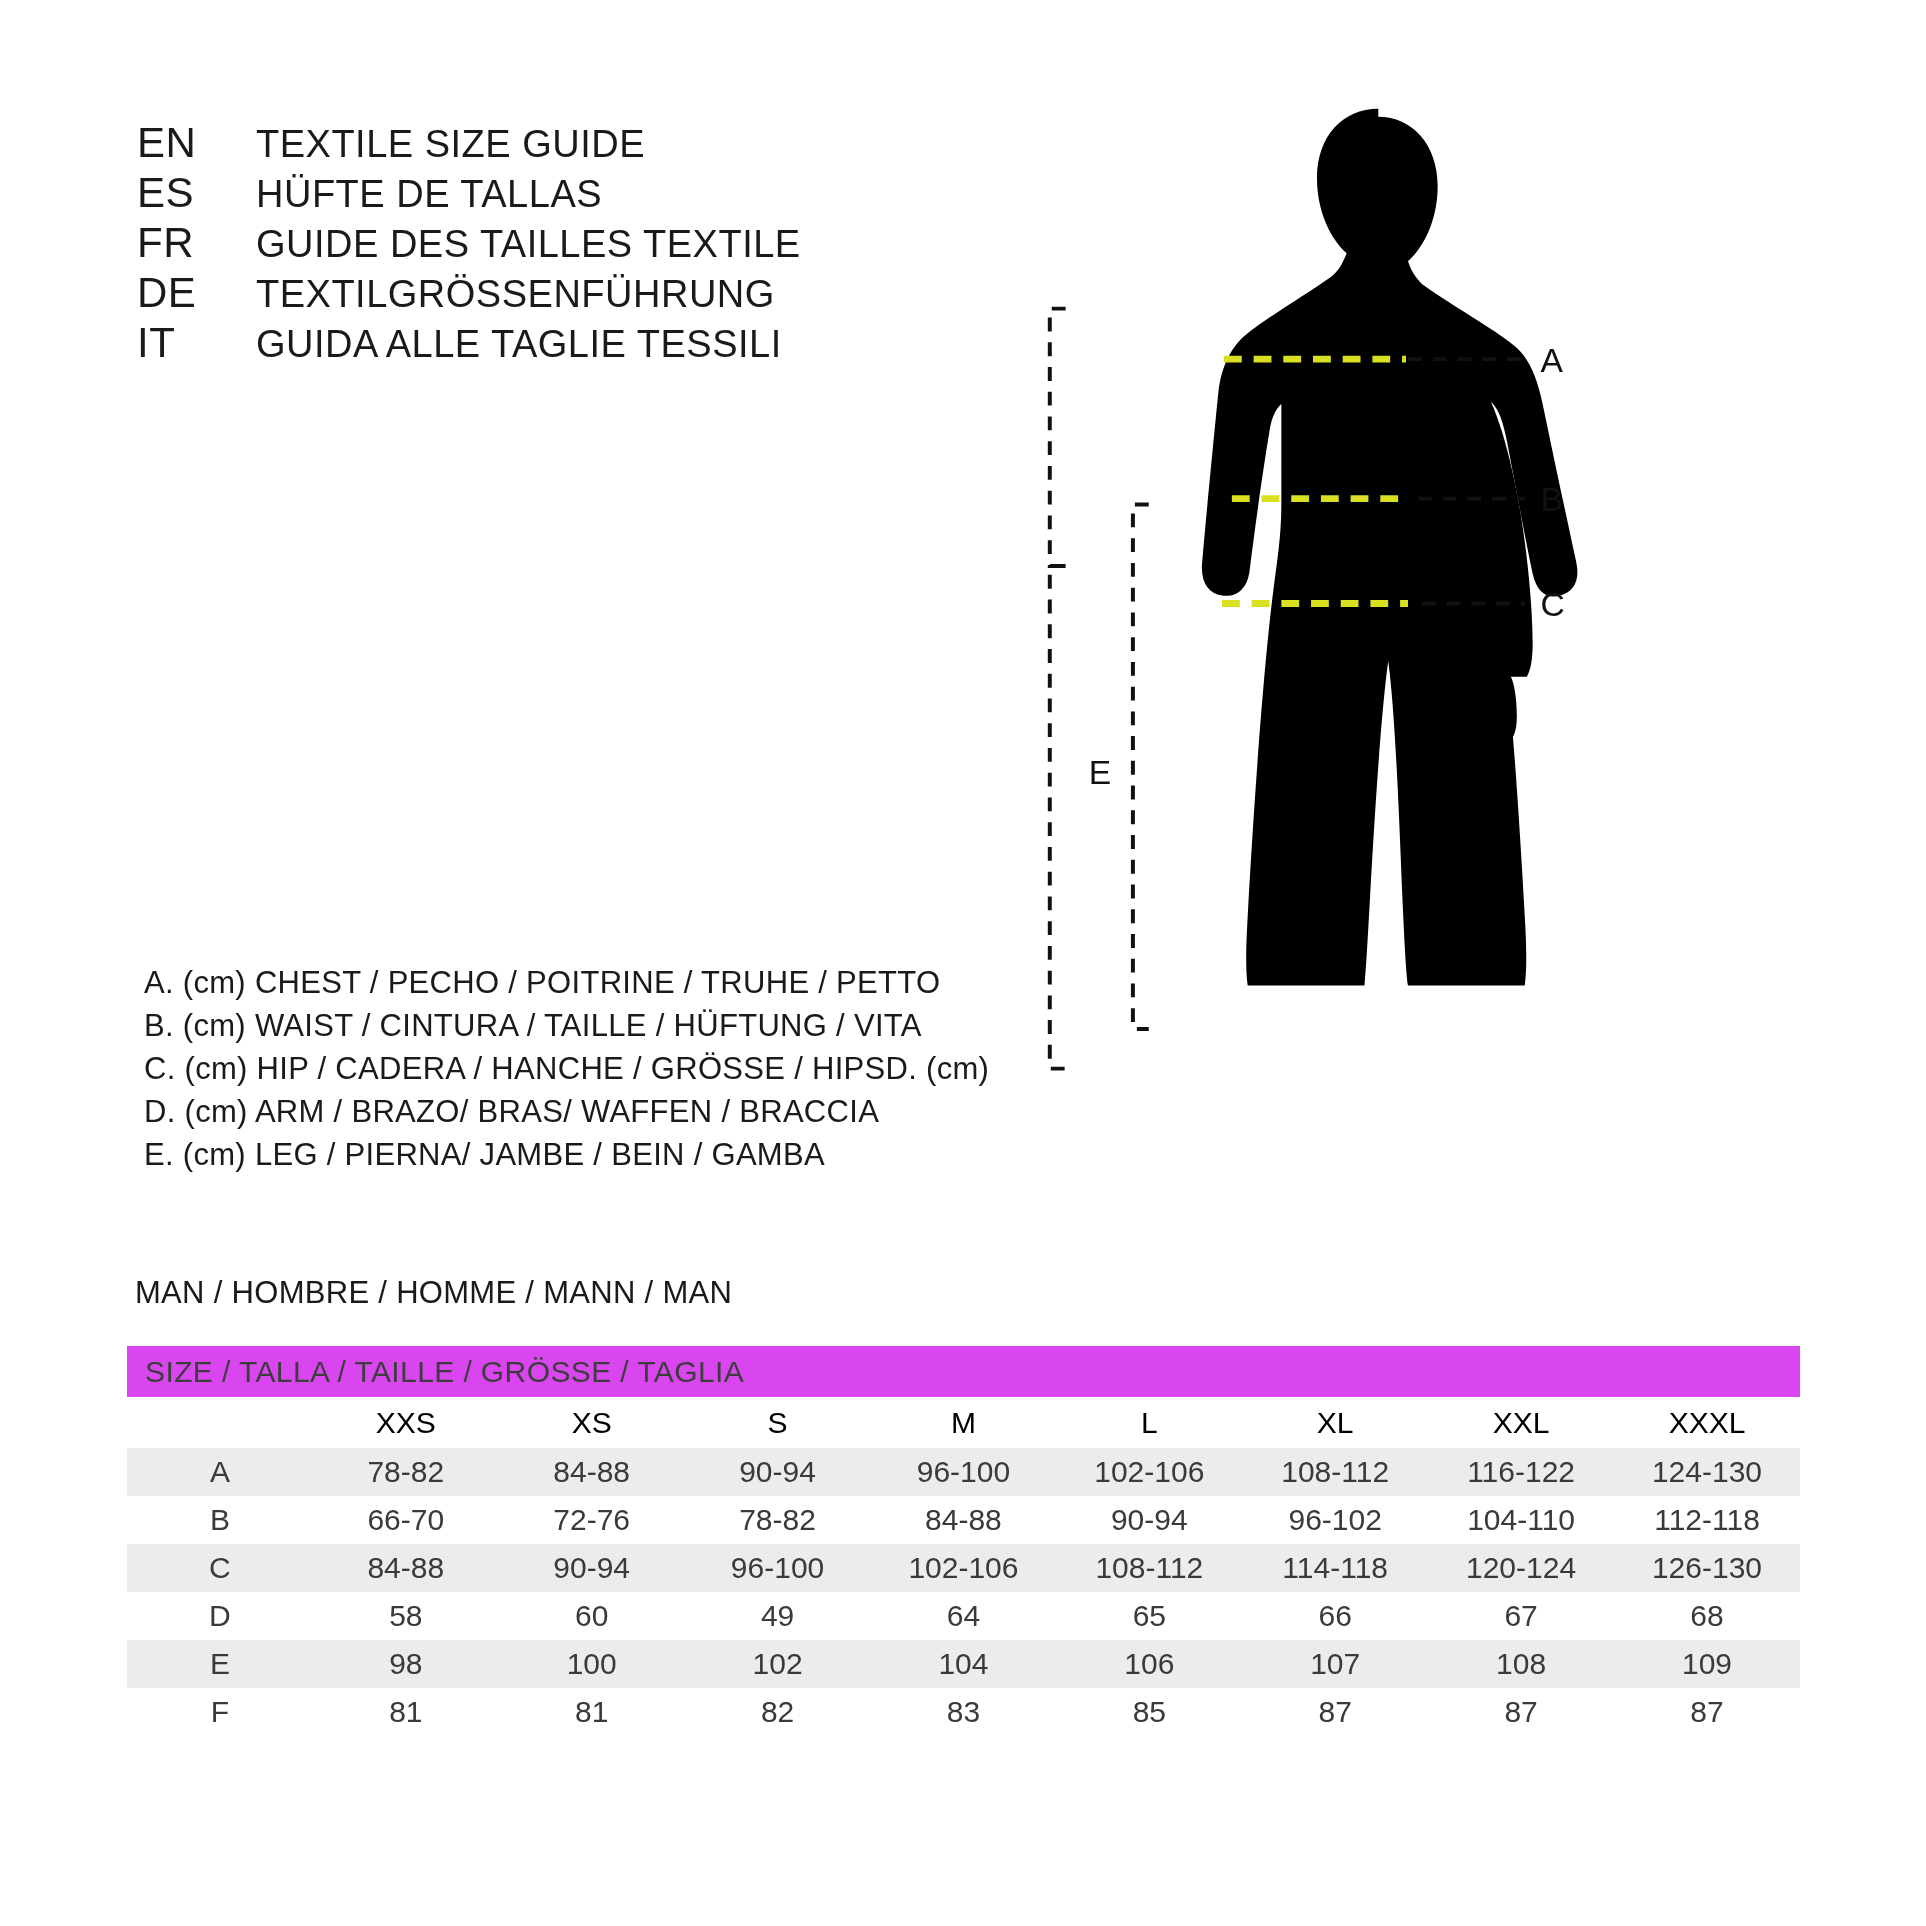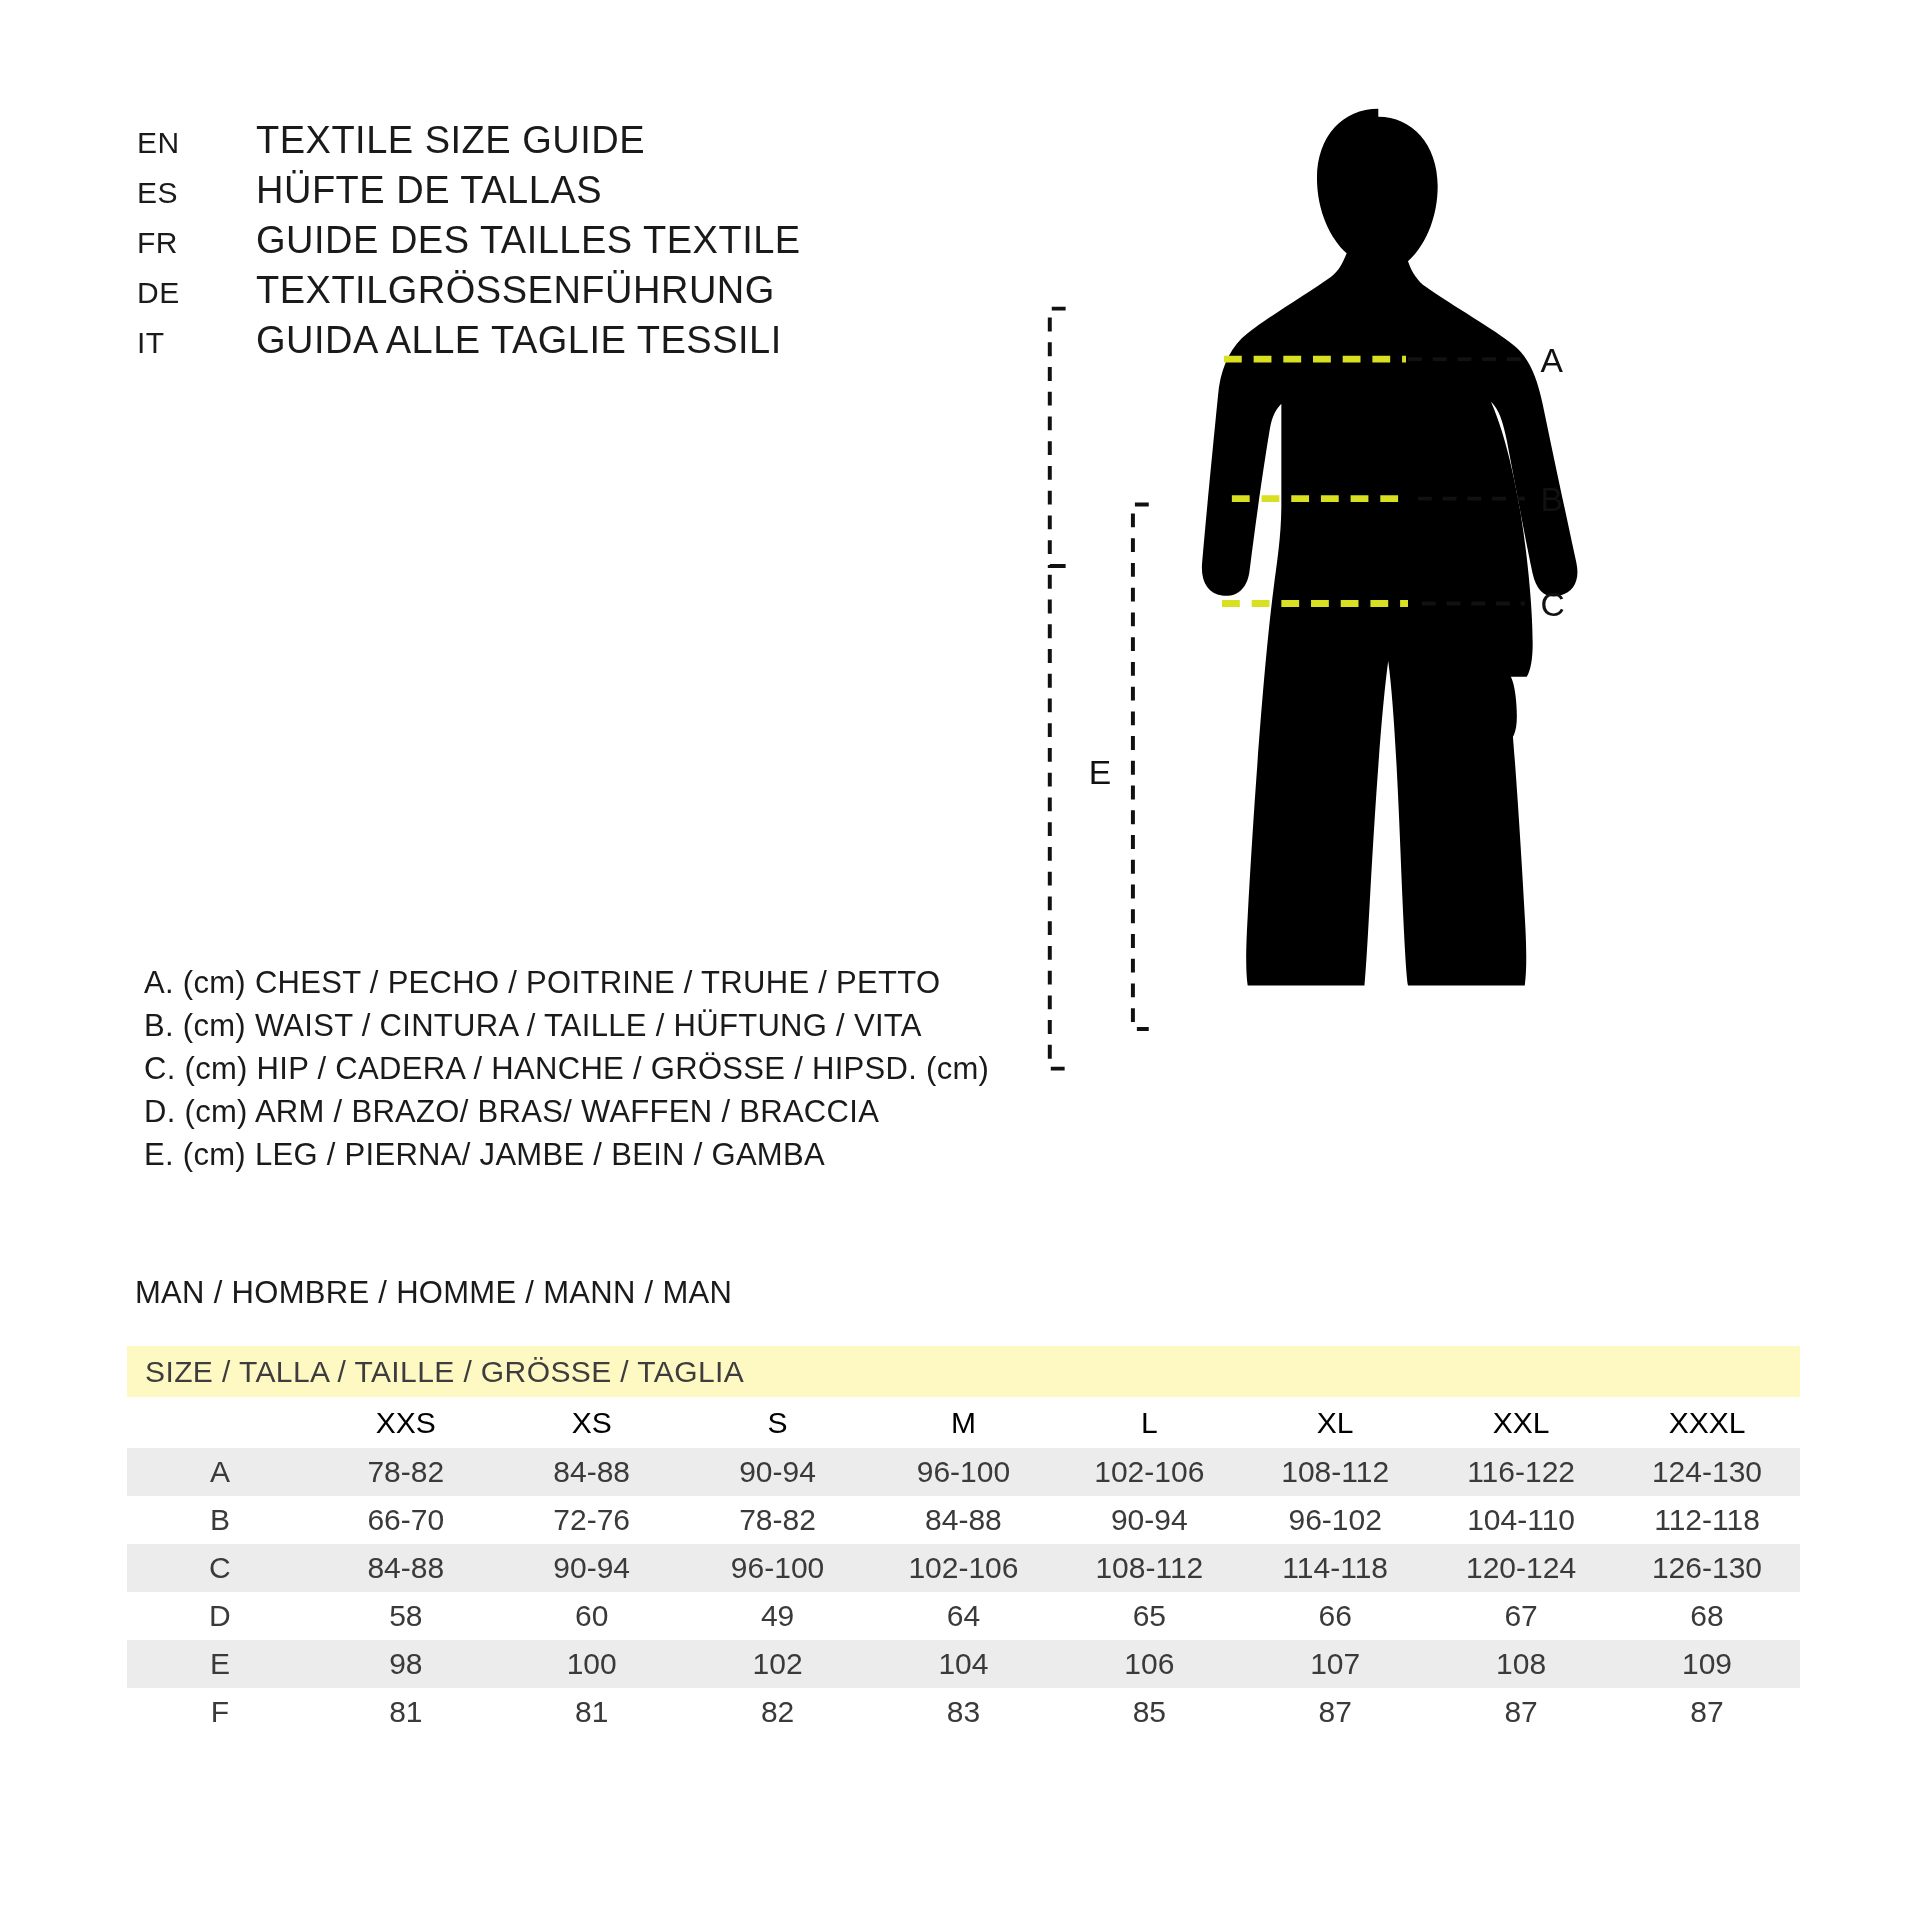--- a/index.html
+++ b/index.html
@@ -22,21 +22,21 @@
     left: 137px;
     top: 119px;
   }
   .lang-row {
     display: flex;
     align-items: baseline;
     height: 50px;
   }
   .lang-code {
     width: 119px;
-    font-size: 30px;
+    font-size: 42px;
     letter-spacing: 0.5px;
   }
   .lang-title {
     font-size: 38px;
     letter-spacing: 0.5px;
   }
 
   
   .legend {
     position: absolute;
@@ -82,21 +82,21 @@
   }
   table.size-table td, table.size-table th {
     font-size: 30px;
     font-weight: normal;
     padding: 0;
     height: 48px;
     text-align: center;
     color: #3a3a3a;
   }
   tr.header-row td {
-    background: #fef9c3;
+    background: #d946ef;
     color: #3d3d3d;
     text-align: left;
     padding-left: 18px;
     height: 51px;
     font-size: 30px;
     letter-spacing: 0.4px;
   }
   tr.cols-row td {
     background: #ffffff;
     color: #000000;

